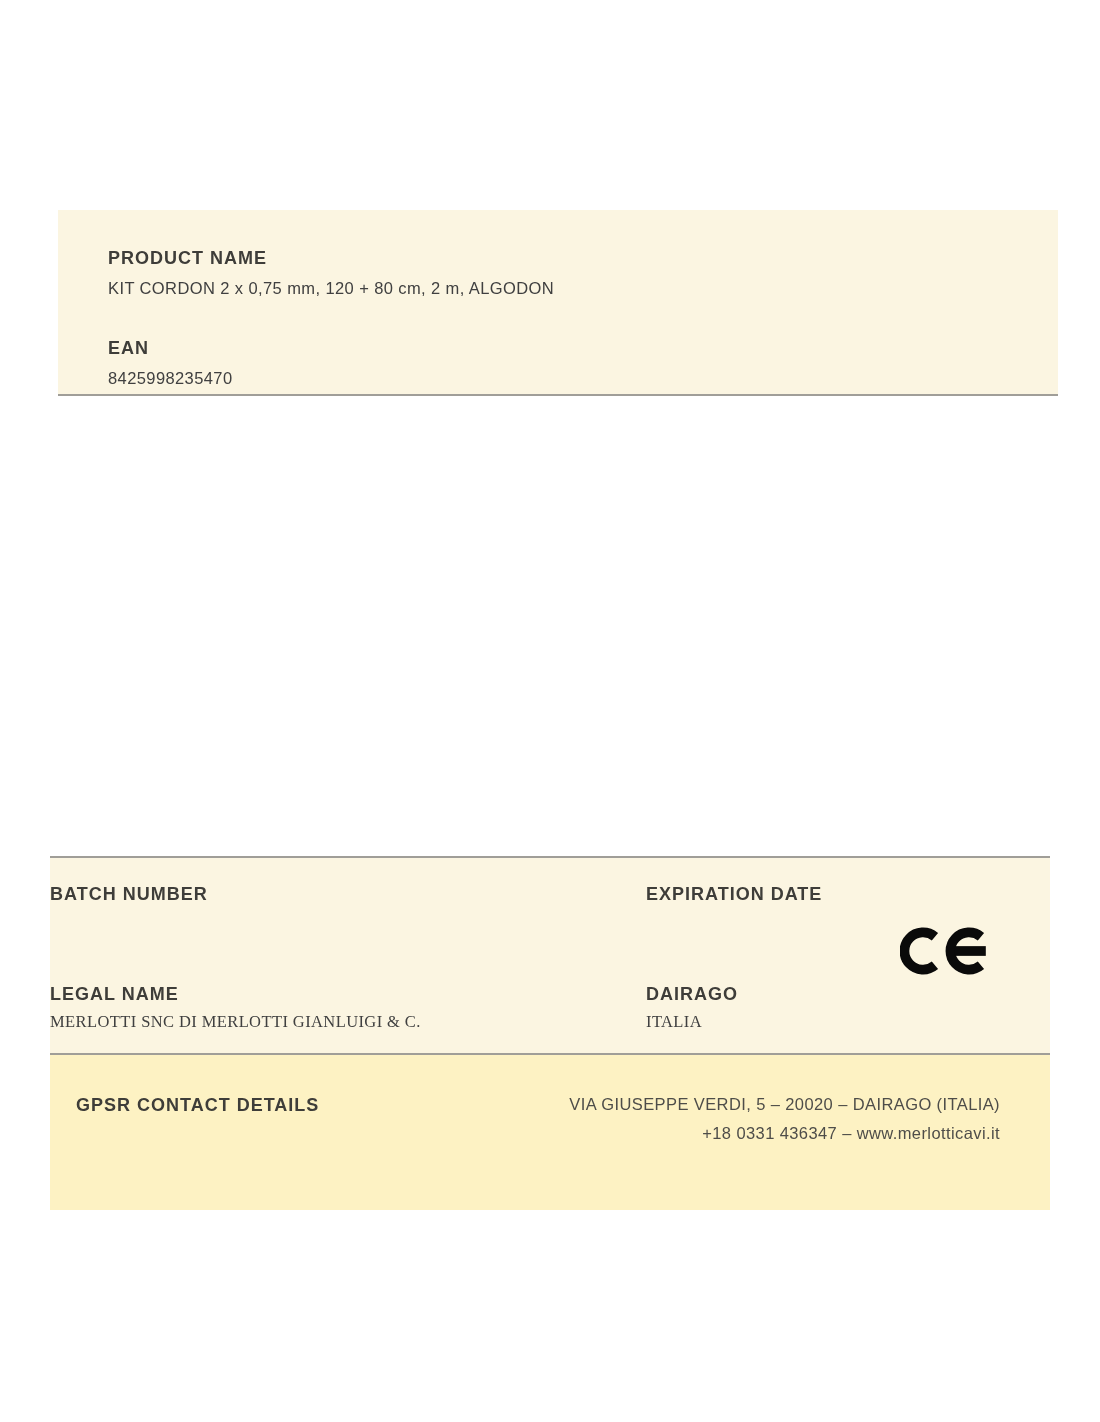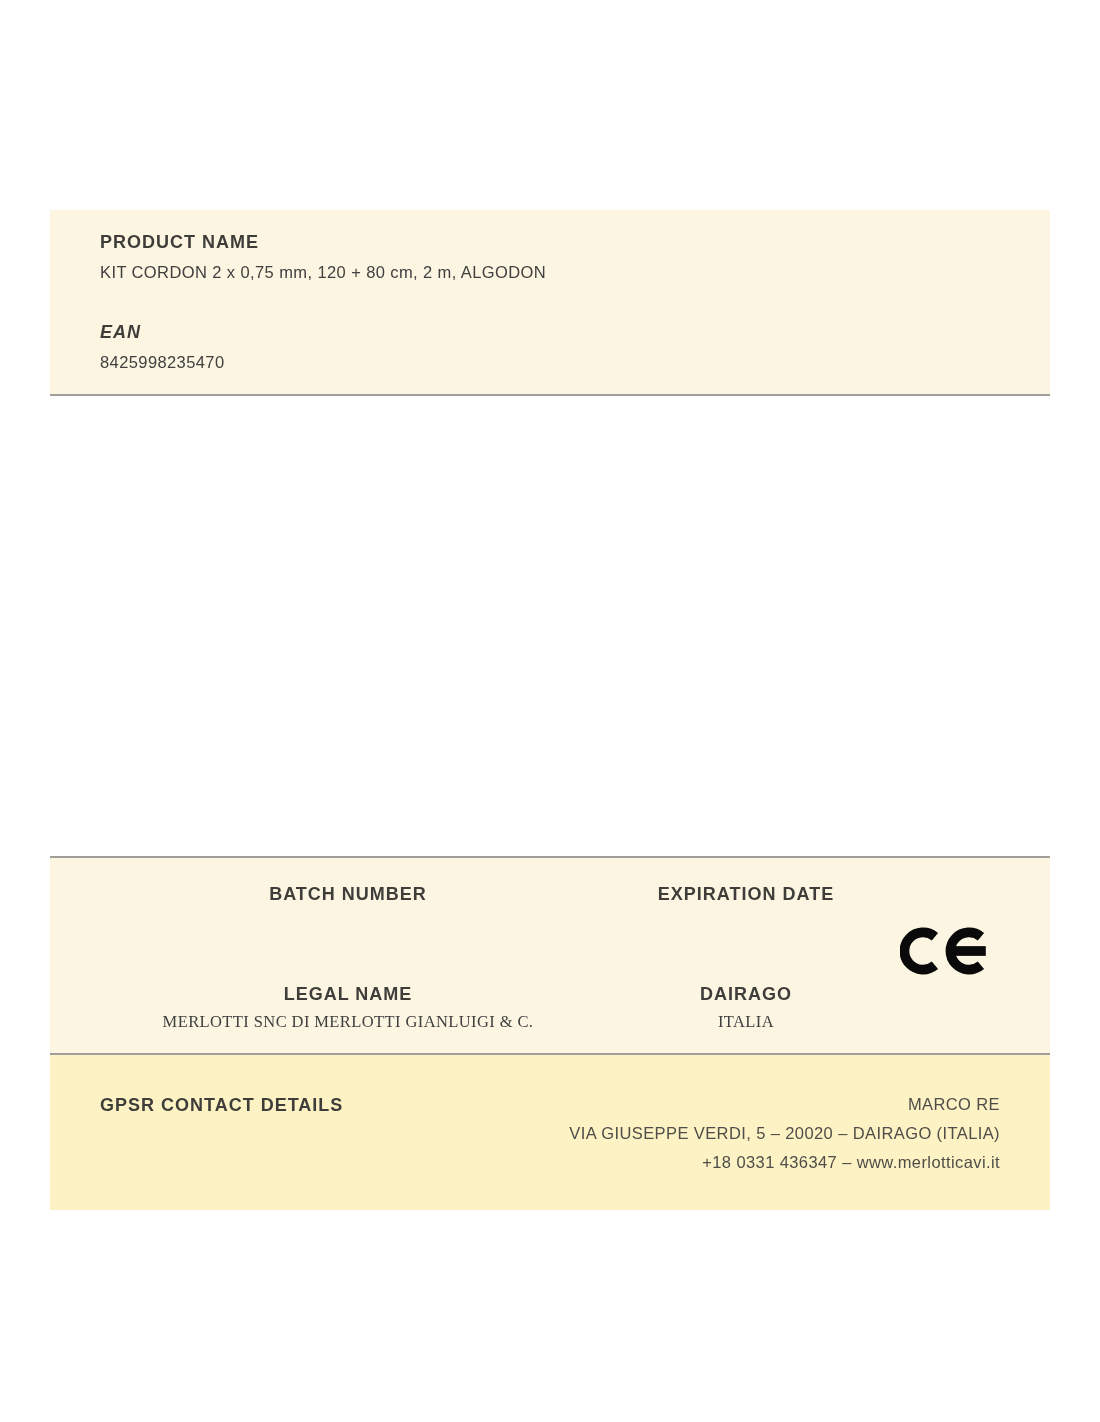--- a/index.html
+++ b/index.html
@@ -18,45 +18,46 @@
   .hvalue {
     font-weight:400; font-size:16.5px; letter-spacing:0.4px;
     color:#404040;
   }
 
   
   #product-section {
     top:210px; height:186px;
     background:#FBF5E1;
     border-bottom:2px solid #A09E98;
-    padding:22px 50px 0 50px;
+    padding:38px 50px 0 50px;
+    margin-left:8px;
   }
   #product-section .hvalue { margin-top:10px; }
-  #product-section .ean-label { margin-top:40px;font-style:italic; }
+  #product-section .ean-label { margin-top:40px; }
 
   
   #batch-section {
     top:856px; height:199px;
     background:#FBF5E1;
     border-top:2px solid #A09E98;
     border-bottom:2px solid #A09E98;
   }
-  .bs-item { position:absolute; text-align:center; }
+  .bs-item { position:absolute; }
   .bs-col1 { left:0; width:596px; }
   .bs-col2 { left:596px; width:200px; }
   .bs-row1 { top:26px; }
   .bs-row2 { top:126px; }
   .bs-row3 { top:154px;font-family:Liberation Serif, serif; }
   .ce-wrap { position:absolute; top:64px; right:58px; line-height:0; }
 
   
   #gpsr-section {
     top:1055px; height:155px;
     background:#FDF2C3;
-    padding:40px 50px 0 50px;
+    padding:40px 50px 0 26px;
     display:flex; justify-content:space-between; align-items:flex-start;
   }
   #gpsr-section .contact-block {
     text-align:right; line-height:29px; margin-top:-5px;
     font-size:16.5px; letter-spacing:0.4px; color:#4E4D49;
   }
 </style>
 </head>
 <body>
 
@@ -82,17 +83,16 @@
       <path d="M 39.5 15.9 A 21 21 0 1 0 39.5 48.1" fill="none" stroke="#0A0A0A" stroke-width="11"></path>
       <path d="M 91.5 15.9 A 21 21 0 1 0 91.5 48.1" fill="none" stroke="#0A0A0A" stroke-width="11"></path>
       <rect x="62" y="26.5" width="35" height="11" fill="#0A0A0A"></rect>
     </svg>
   </div>
 </div>
 
 <div class="panel" id="gpsr-section">
   <div class="hlabel">GPSR CONTACT DETAILS</div>
   <div class="contact-block">
-    <div>MARCO RE</div>
     <div>VIA GIUSEPPE VERDI, 5 – 20020 – DAIRAGO (ITALIA)</div>
     <div>+18 0331 436347 – www.merlotticavi.it</div>
   </div>
 </div>
 
 </body></html>

